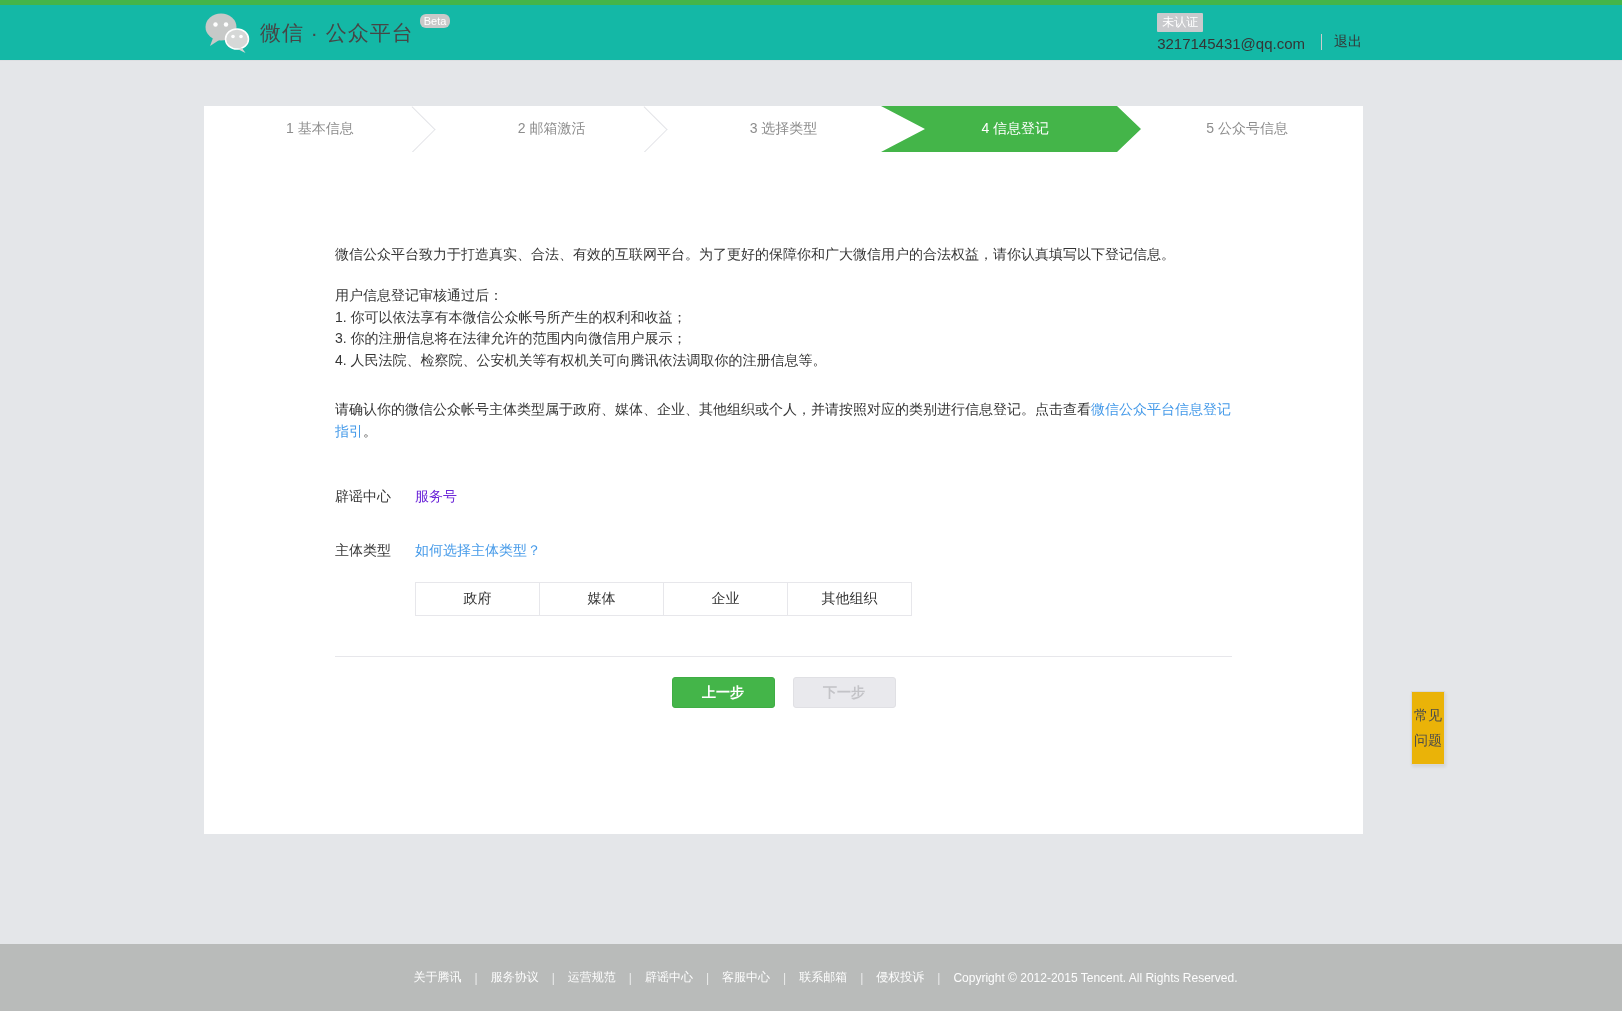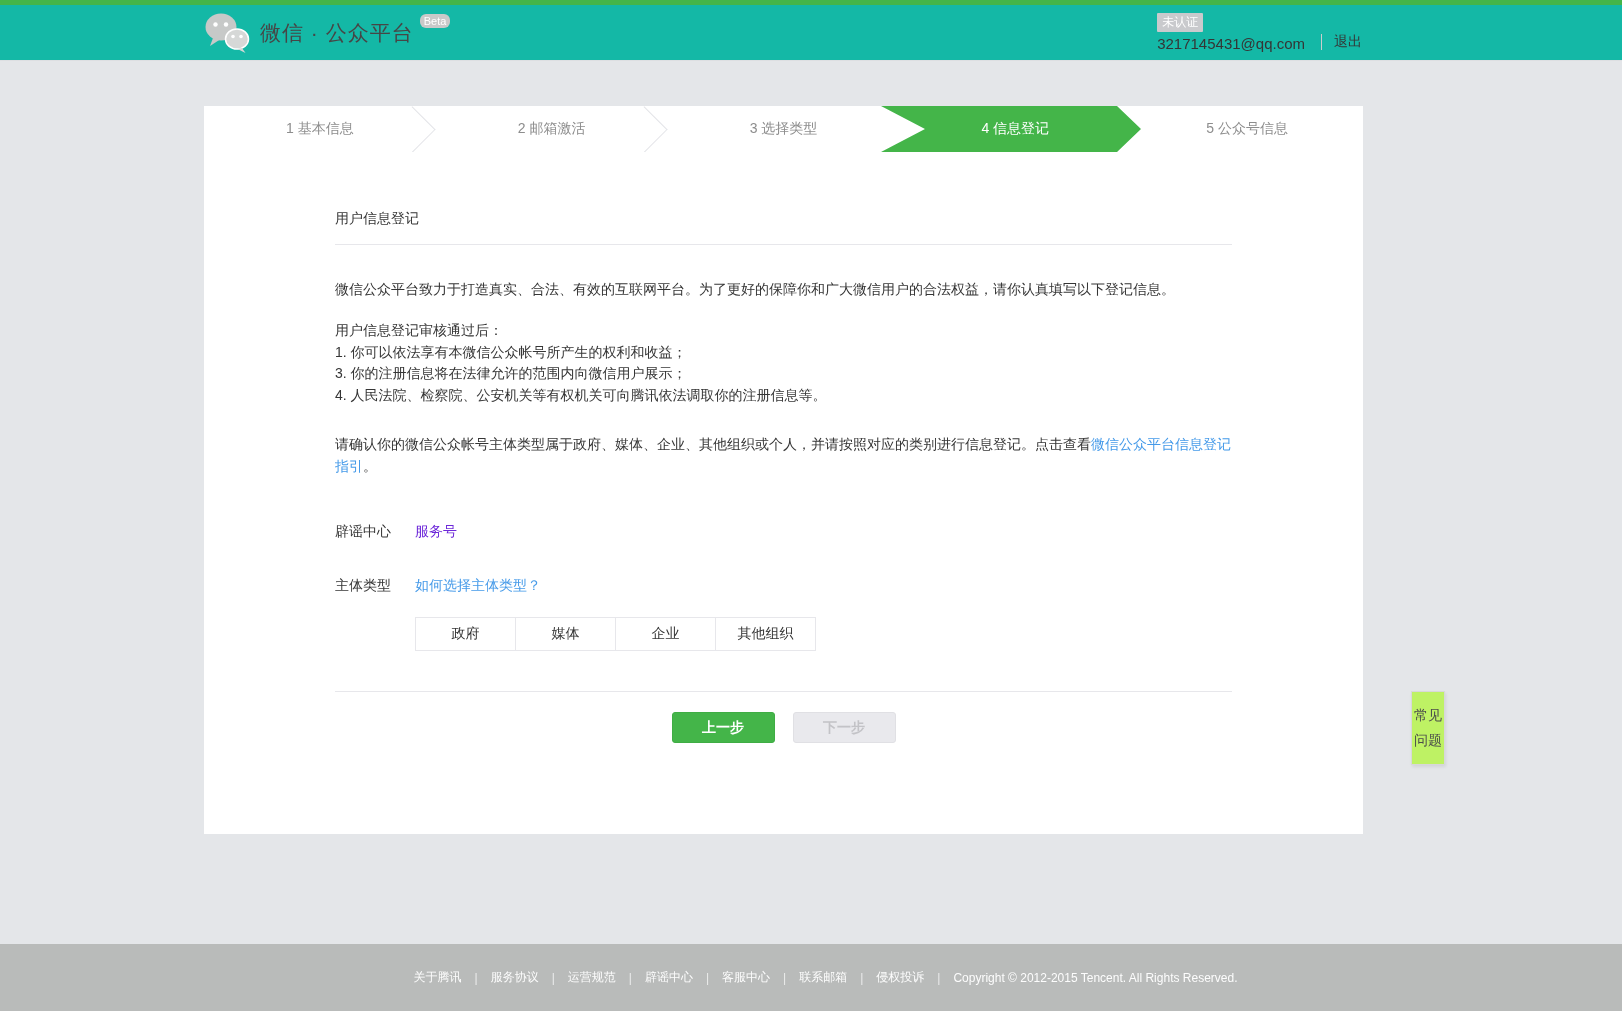--- a/index.html
+++ b/index.html
@@ -42,30 +42,30 @@
   .intro { margin-top:34px; line-height:21px; }
   .list-header { margin-top:20px; line-height:21.5px; }
   .list-item { line-height:21.5px; }
   .confirm { margin-top:28px; line-height:21.5px; }
   .link { color:#459ae9; text-decoration:none; cursor:pointer; }
   .field-row { display:flex; margin-top:46px; }
   .field-row.subject { margin-top:36px; }
   .field-label { width:80px; color:#353535; }
   .field-value { color:#6d28d9; }
   .options { display:flex; margin:22px 0 0 80px; }
-  .option { width:101px; height:34px; display:flex; align-items:center; justify-content:center; border:1px solid #e7e7eb; margin-left:-1px; background:#fff; cursor:pointer; font-size:14px; color:#353535; }
+  .option { width:125px; height:34px; display:flex; align-items:center; justify-content:center; border:1px solid #e7e7eb; margin-left:-1px; background:#fff; cursor:pointer; font-size:14px; color:#353535; }
   .option:first-child { margin-left:0; }
   .divider { margin-top:40px; border-top:1px solid #e7e7eb; }
   .btn-row { margin-top:20px; display:flex; justify-content:center; gap:18px; }
   .btn { width:103px; height:31px; display:flex; align-items:center; justify-content:center; font-size:14px; border-radius:3px; cursor:pointer; text-decoration:none;font-weight:bold; }
   .btn-primary { background:#44b549; color:#fff; border:1px solid #3fad44; }
   .btn-disabled { background:#e9e9ed; color:#c3c3c7; border:1px solid #e0e0e4; cursor:default; }
 
   
-  .faq-tab { position:absolute; left:1411px; top:630px; width:34px; background:#bef264; border:1px solid #d8d8d8; box-shadow:1px 2px 3px rgba(0,0,0,0.08); padding:11px 0; font-size:14px; line-height:25px; color:#4c4c4c; text-align:center; word-break:break-all; cursor:pointer; }
+  .faq-tab { position:absolute; left:1411px; top:630px; width:34px; background:#eab308; border:1px solid #d8d8d8; box-shadow:1px 2px 3px rgba(0,0,0,0.08); padding:11px 0; font-size:14px; line-height:25px; color:#4c4c4c; text-align:center; word-break:break-all; cursor:pointer; }
 
   
   footer { height:67px; background:#b9bbba; display:flex; align-items:center; justify-content:center; }
   .footer-inner { display:flex; align-items:center; gap:13px; font-size:12px; color:#fdfdfd;margin-left:29px; }
   .footer-inner a { color:#fdfdfd; text-decoration:none; cursor:pointer; }
   .fsep { color:#fdfdfd; opacity:.75; }
 </style>
 </head>
 <body>
 
@@ -108,21 +108,20 @@
       <div class="chev chev1"></div>
       <div class="chev chev2"></div>
       <div class="step">1 基本信息</div>
       <div class="step">2 邮箱激活</div>
       <div class="step">3 选择类型</div>
       <div class="step active">4 信息登记</div>
       <div class="step">5 公众号信息</div>
     </div>
 
     <div class="content">
-      <div class="section-title">用户信息登记</div>
 
       <p class="intro">微信公众平台致力于打造真实、合法、有效的互联网平台。为了更好的保障你和广大微信用户的合法权益，请你认真填写以下登记信息。</p>
 
       <p class="list-header">用户信息登记审核通过后：</p>
       <p class="list-item">1. 你可以依法享有本微信公众帐号所产生的权利和收益；</p>
       <p class="list-item">3. 你的注册信息将在法律允许的范围内向微信用户展示；</p>
       <p class="list-item">4. 人民法院、检察院、公安机关等有权机关可向腾讯依法调取你的注册信息等。</p>
 
       <p class="confirm"><span>请确认你的微信公众帐号主体类型属于政府、媒体、企业、其他组织或个人，并请按照对应的类别进行信息登记。点击查看</span><a class="link">微信公众平台信息登记指引</a><span>。</span></p>
 

